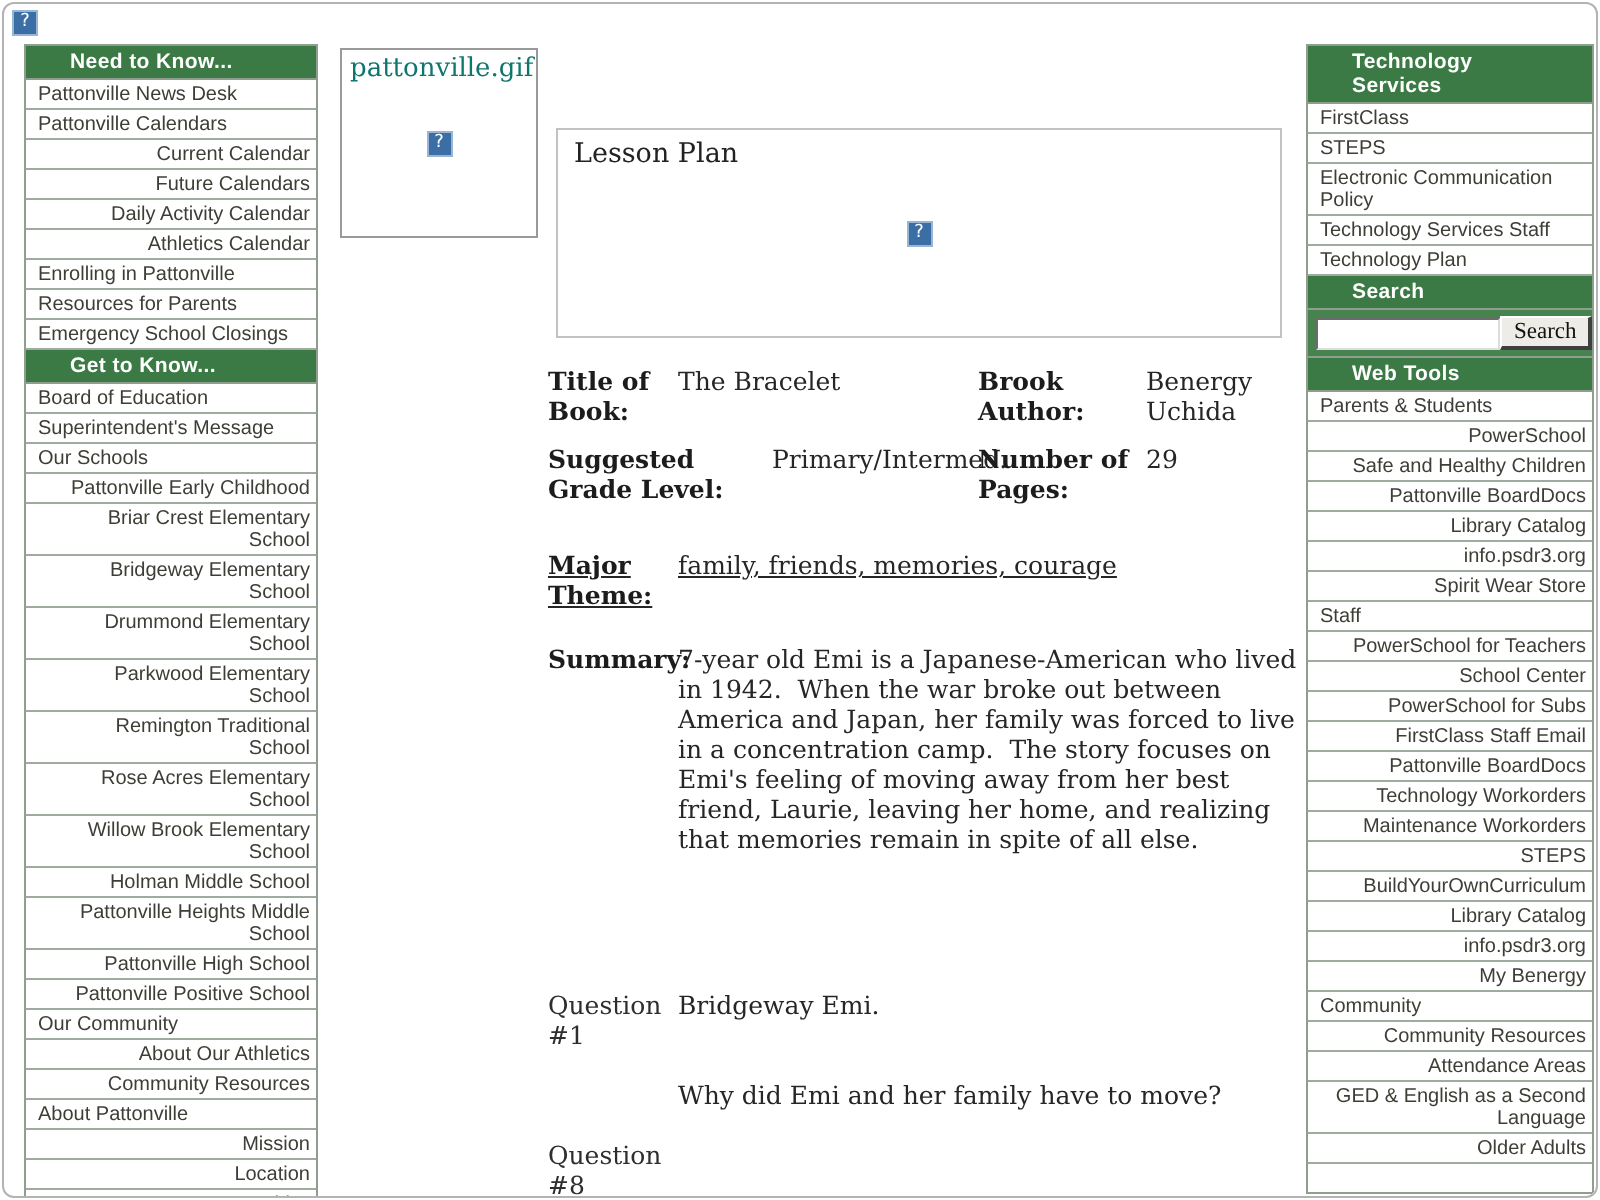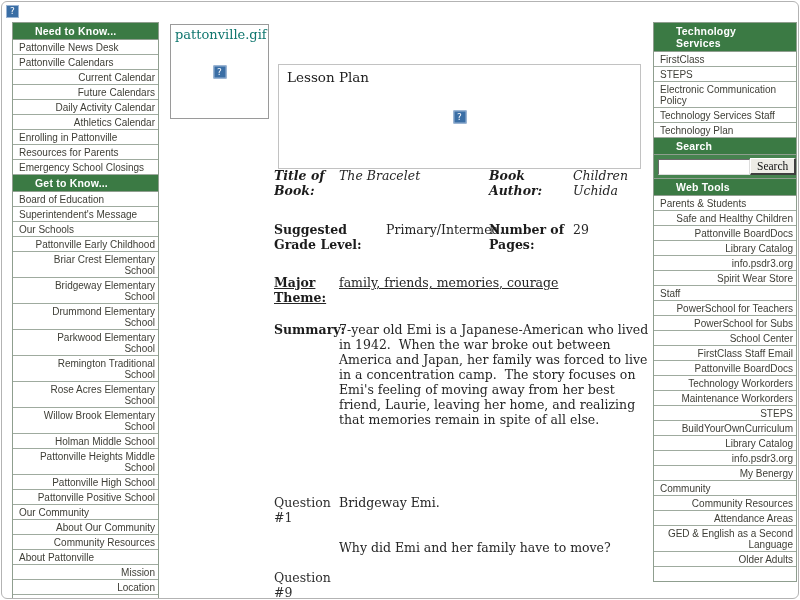--- a/index.html
+++ b/index.html
@@ -41,21 +41,21 @@
   .logo-box{left:168px; top:22px; width:99px; height:95px;}
   .banner-box{left:276px; top:22px; width:363px; height:105px; border-color:#c2c2c2;margin-top:40px;}
   .alt-text{position:absolute; top:2px; left:4px; font-family:"DejaVu Serif",serif;
         font-size:13px; color:#0f766e; white-space:nowrap;}
   .banner-box .alt-text{top:4px; left:8px; color:#222; font-size:13.5px;}
   .box-icon{position:absolute; left:50%; top:50%; transform:translate(-50%,-50%);}
 
   .doc{font-family:"DejaVu Serif",serif; font-size:12.5px; line-height:15px; color:#262626;}
   .info-row{position:absolute; left:272px; width:377px; display:grid; overflow:hidden;}
   .lbl{font-weight:bold; color:#1c1c1c;}
-  .row-title{top:166px; grid-template-columns:65px 150px 84px 1fr;font-style:italic;}
+  .row-title{top:181px; grid-template-columns:65px 150px 84px 1fr;}
   .row-grade{top:220px; grid-template-columns:112px 103px 84px 1fr;}
   .row-theme{top:273px; grid-template-columns:65px 1fr;text-decoration:underline;}
   .row-summary{top:320px; grid-template-columns:65px 1fr;}
   .row-q1{top:493px; grid-template-columns:65px 1fr;}
   .row-q2{top:538px; grid-template-columns:65px 1fr;}
   .row-q2 .q-label{padding-top:30px;}
   .summary-val{white-space:pre-wrap;}
   .q-label{font-weight:normal; color:#2e2e2e;}
 </style>
 </head>
@@ -86,21 +86,21 @@
       <div class="sb-item indent">Drummond Elementary School</div>
       <div class="sb-item indent">Parkwood Elementary School</div>
       <div class="sb-item indent">Remington Traditional School</div>
       <div class="sb-item indent">Rose Acres Elementary School</div>
       <div class="sb-item indent">Willow Brook Elementary School</div>
       <div class="sb-item indent">Holman Middle School</div>
       <div class="sb-item indent">Pattonville Heights Middle School</div>
       <div class="sb-item indent">Pattonville High School</div>
       <div class="sb-item indent">Pattonville Positive School</div>
       <div class="sb-item">Our Community</div>
-      <div class="sb-item indent">About Our Community</div>
+      <div class="sb-item indent">About Our Athletics</div>
       <div class="sb-item indent">Community Resources</div>
       <div class="sb-item">About Pattonville</div>
       <div class="sb-item indent">Mission</div>
       <div class="sb-item indent">Location</div>
       <div class="sb-item indent">Demographics</div>
     </nav>
 
   <main>
 
     <div class="img-box logo-box">
@@ -109,22 +109,22 @@
     </div>
 
     <div class="img-box banner-box">
       <span class="alt-text">Lesson Plan</span>
       <span class="broken-icon box-icon">?</span>
     </div>
 
     <div class="info-row row-title doc">
       <span class="lbl">Title of Book:</span>
       <span>The Bracelet</span>
-      <span class="lbl">Book Author:</span>
-      <span>Children Uchida</span>
+      <span class="lbl">Brook Author:</span>
+      <span>Benergy Uchida</span>
     </div>
 
     <div class="info-row row-grade doc">
       <span class="lbl">Suggested Grade Level:</span>
       <span>Primary/Intermed.</span>
       <span class="lbl">Number of Pages:</span>
       <span>29</span>
     </div>
 
     <div class="info-row row-theme doc">
@@ -136,49 +136,50 @@
       <span class="lbl">Summary:</span>
       <span class="summary-val">7-year old Emi is a Japanese-American who lived in 1942.  When the war broke out between America and Japan, her family was forced to live in a concentration camp.  The story focuses on Emi's feeling of moving away from her best friend, Laurie, leaving her home, and realizing that memories remain in spite of all else.</span>
     </div>
 
     <div class="info-row row-q1 doc">
       <span class="q-label">Question #1</span>
       <span>Bridgeway Emi.</span>
     </div>
 
     <div class="info-row row-q2 doc">
-      <span class="q-label">Question #9</span>
+      <span class="q-label">Question #8</span>
       <span>Why did Emi and her family have to move?</span>
     </div>
 
   </main>
 
   <nav class="sidebar right" id="right-sidebar">
       <div class="sb-header">Technology Services</div>
       <div class="sb-item">FirstClass</div>
       <div class="sb-item">STEPS</div>
       <div class="sb-item">Electronic Communication Policy</div>
       <div class="sb-item">Technology Services Staff</div>
       <div class="sb-item">Technology Plan</div>
       <div class="sb-header">Search</div>
       <div class="search-wrap">
         <input style="">
         <button>Search</button>
       </div>
       <div class="sb-header">Web Tools</div>
       <div class="sb-item">Parents &amp; Students</div>
+      <div class="sb-item indent">PowerSchool</div>
       <div class="sb-item indent">Safe and Healthy Children</div>
       <div class="sb-item indent">Pattonville BoardDocs</div>
       <div class="sb-item indent">Library Catalog</div>
       <div class="sb-item indent">info.psdr3.org</div>
       <div class="sb-item indent">Spirit Wear Store</div>
       <div class="sb-item">Staff</div>
       <div class="sb-item indent">PowerSchool for Teachers</div>
+      <div class="sb-item indent">School Center</div>
       <div class="sb-item indent">PowerSchool for Subs</div>
-      <div class="sb-item indent">School Center</div>
       <div class="sb-item indent">FirstClass Staff Email</div>
       <div class="sb-item indent">Pattonville BoardDocs</div>
       <div class="sb-item indent">Technology Workorders</div>
       <div class="sb-item indent">Maintenance Workorders</div>
       <div class="sb-item indent">STEPS</div>
       <div class="sb-item indent">BuildYourOwnCurriculum</div>
       <div class="sb-item indent">Library Catalog</div>
       <div class="sb-item indent">info.psdr3.org</div>
       <div class="sb-item indent">My Benergy</div>
       <div class="sb-item">Community</div>

